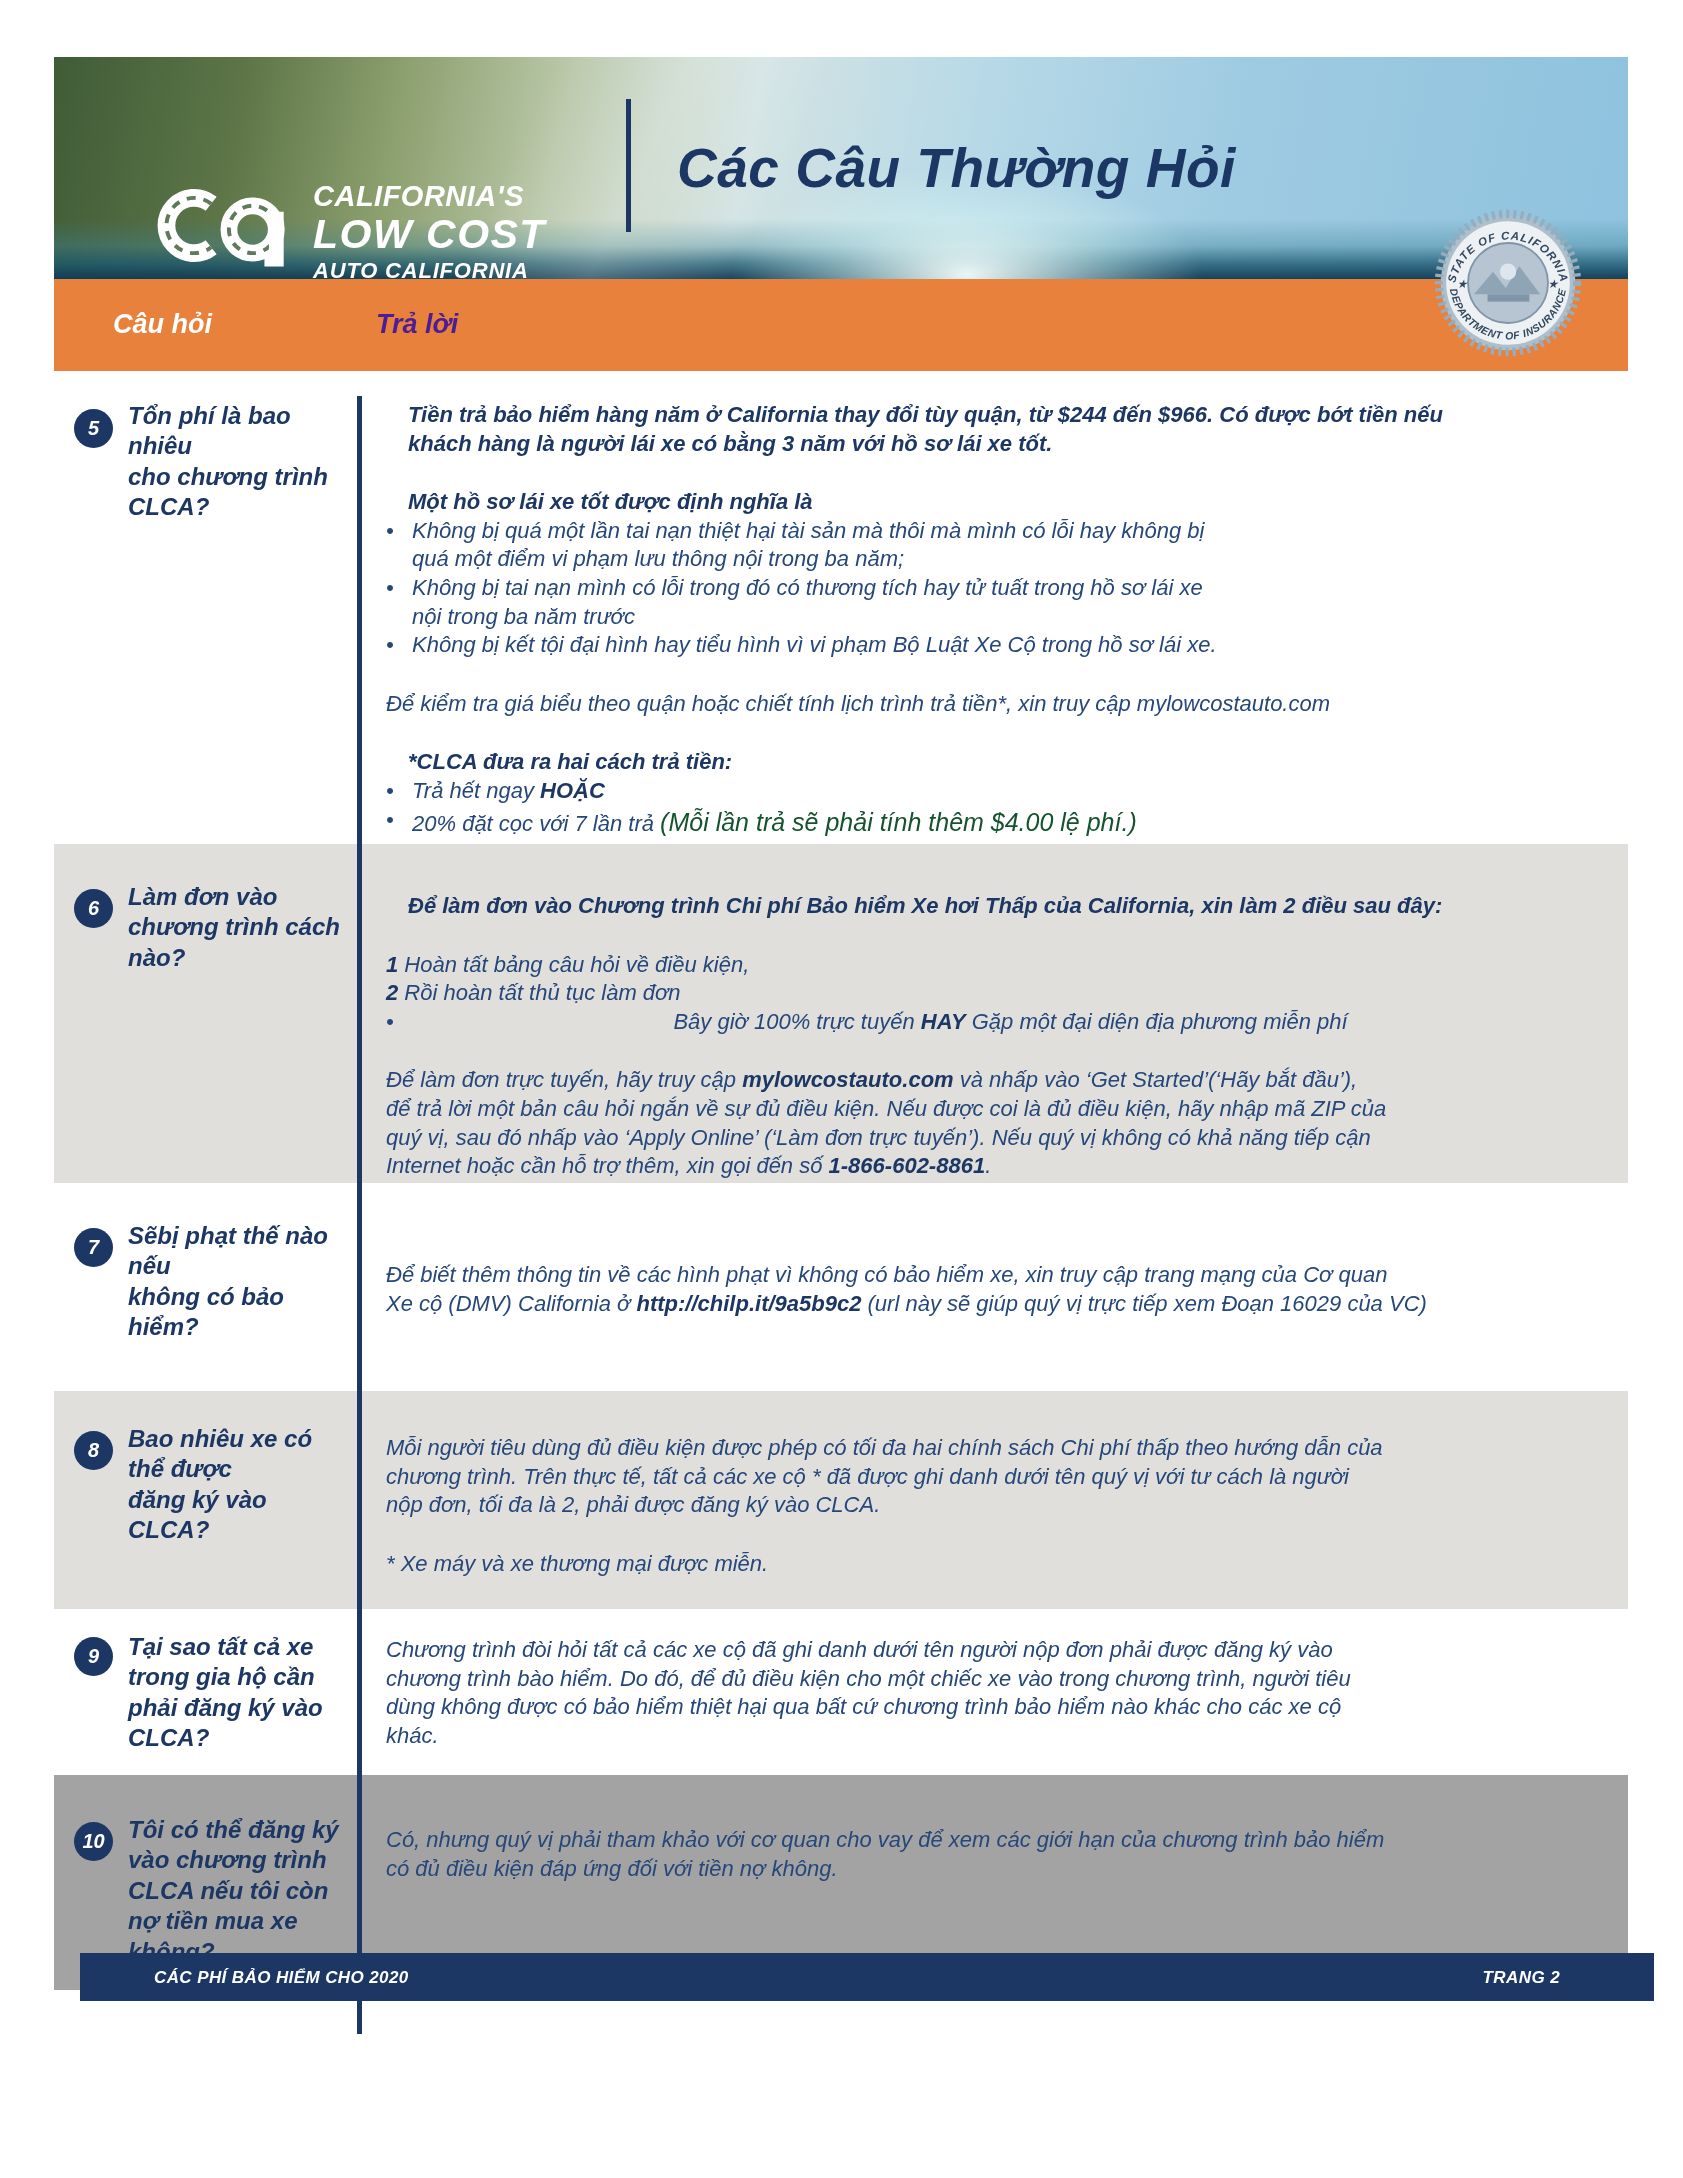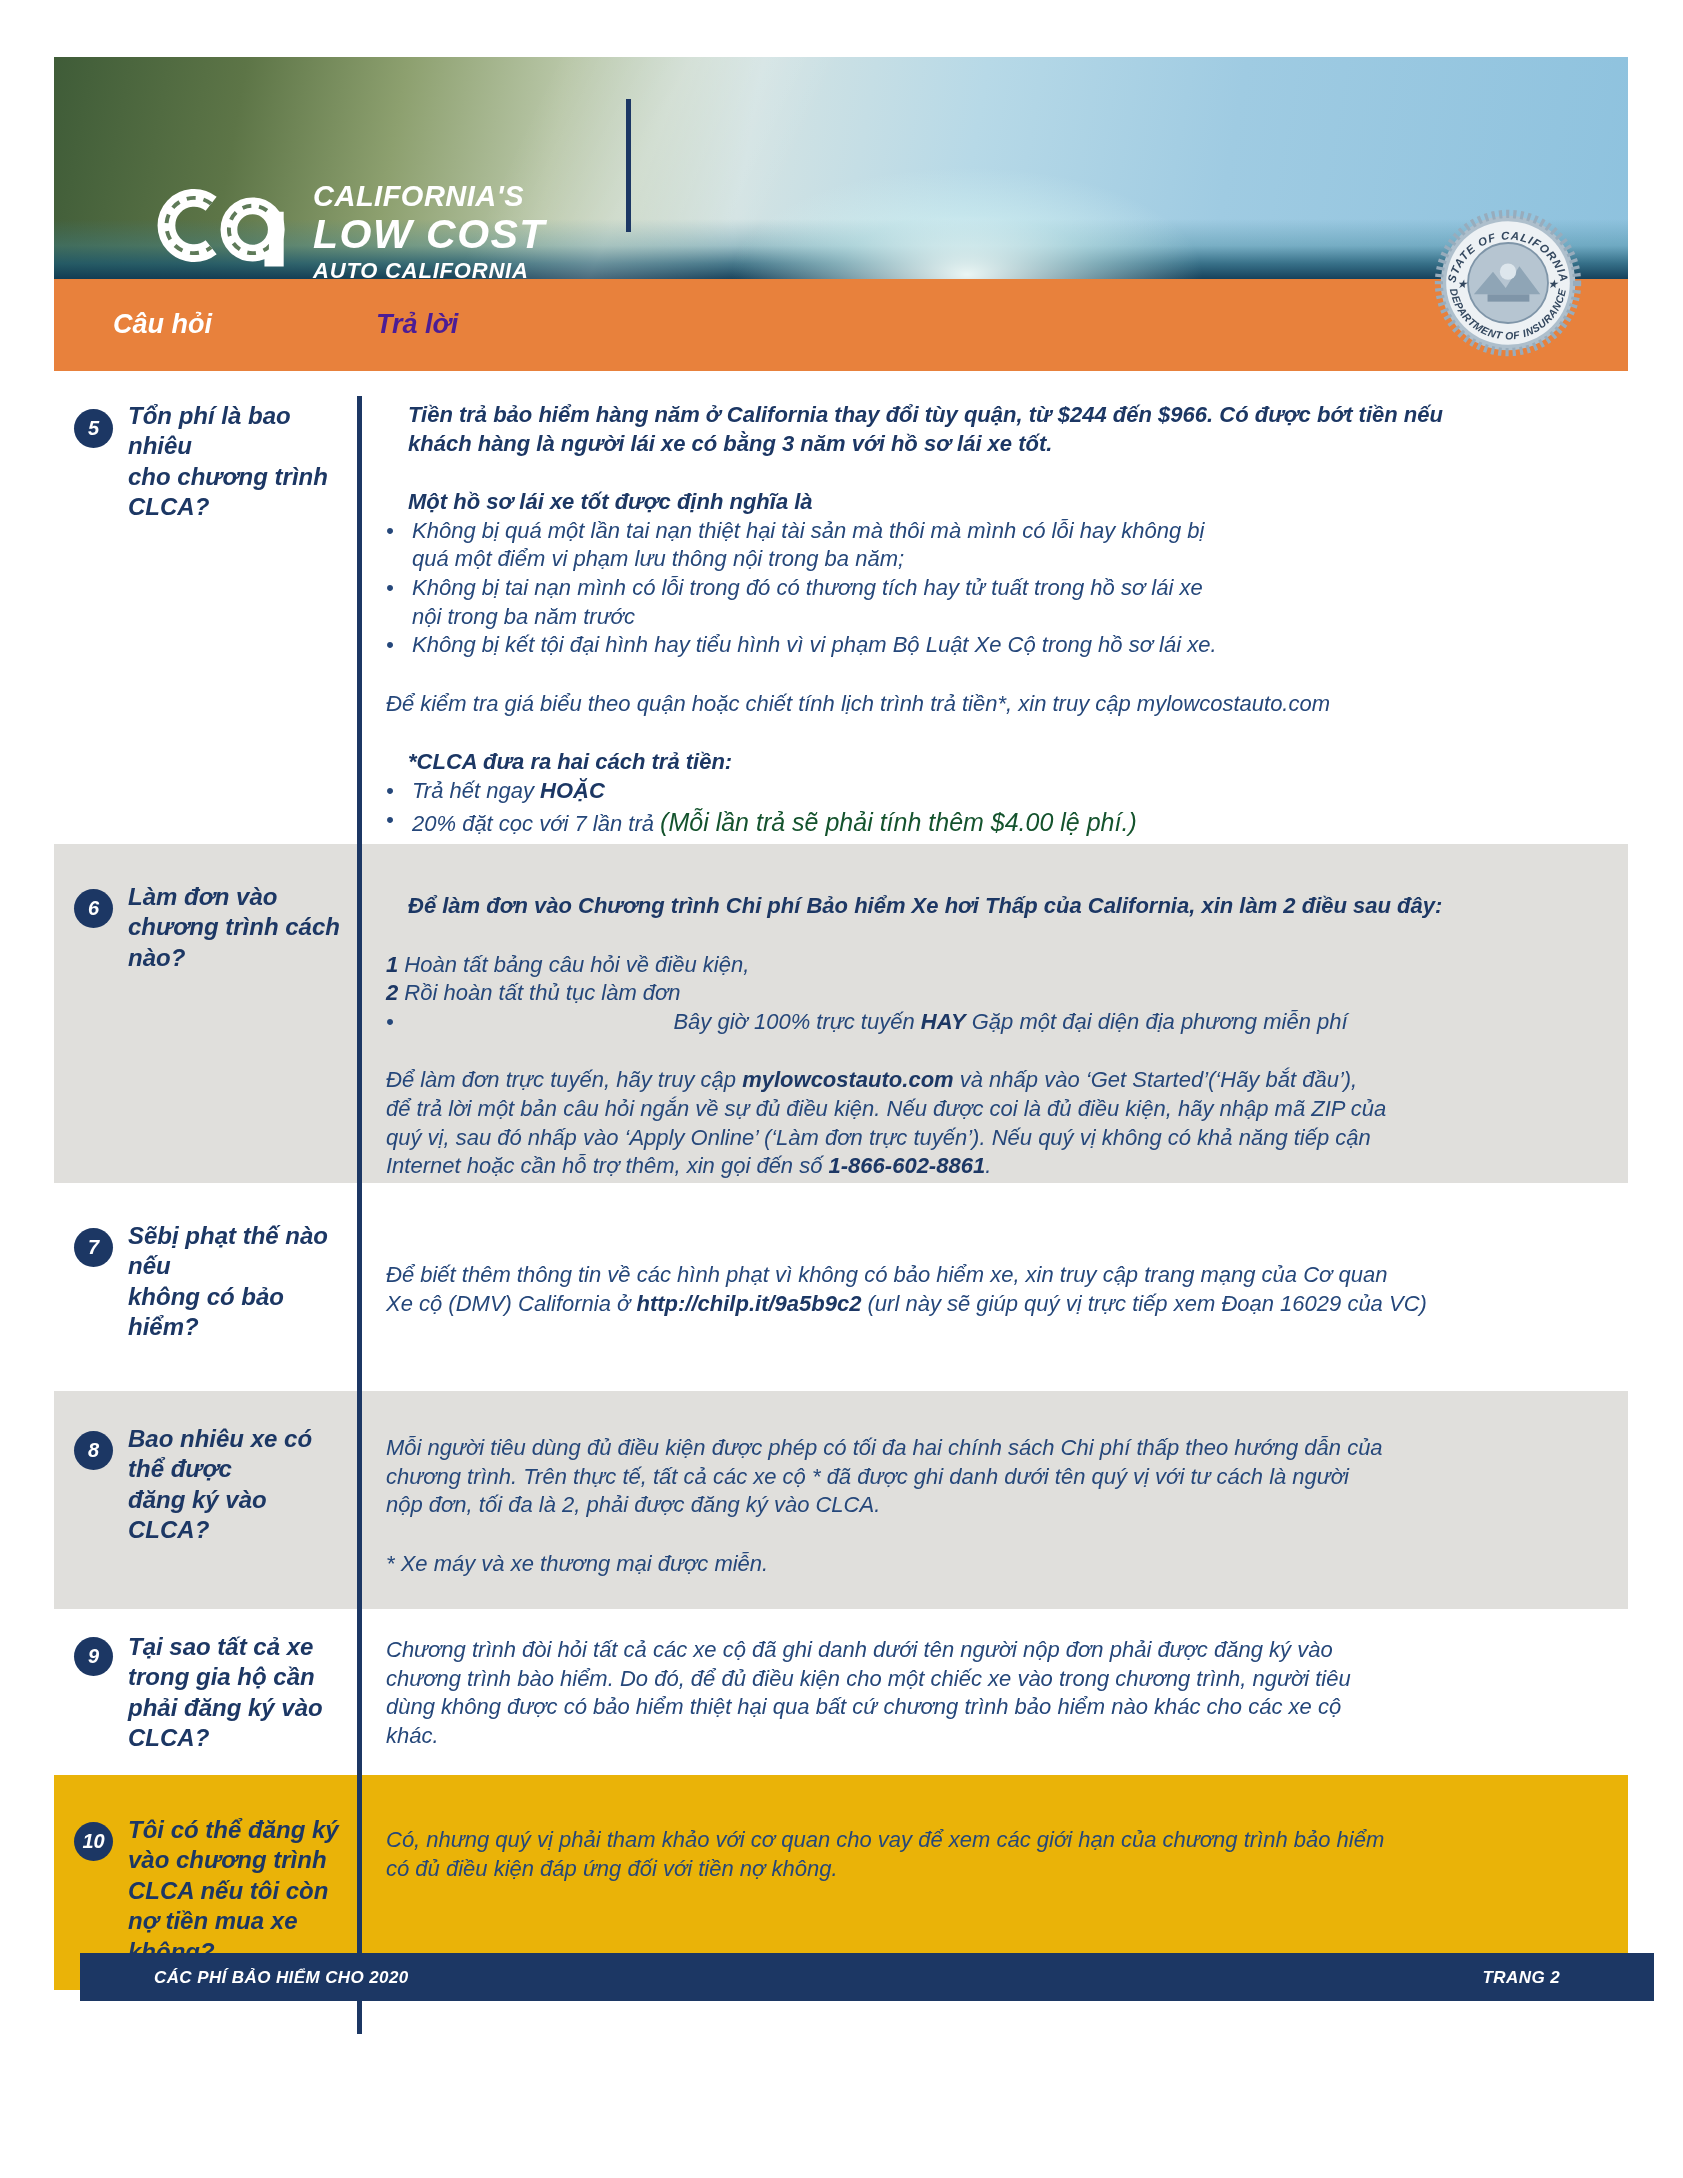--- a/index.html
+++ b/index.html
@@ -58,20 +58,21 @@
       <circle cx="106" cy="52" r="24" fill="none" stroke="#ffffff" stroke-width="17"></circle>
       <circle cx="106" cy="52" r="24" fill="none" stroke="#5e7a58" stroke-width="4" stroke-dasharray="9 8"></circle>
       <path d="M 130 34 L 130 82 L 118 82" fill="none" stroke="#ffffff" stroke-width="15"></path>
     </svg>
     <div class="logo-text">
       <div class="logo-line1">CALIFORNIA'S</div>
       <div class="logo-line2">LOW COST</div>
       <div class="logo-line3">AUTO CALIFORNIA</div>
     </div>
     <div class="hdr-divider" style="left:572px;top:42px;position:absolute;"></div>
+    <div class="hdr-title" style="left:623px;top:79px;position:absolute;">Các Câu Thường Hỏi</div>
   </div>
 
   <div class="bar">
     <div class="bar-q">Câu hỏi</div>
     <div class="bar-a">Trả lời</div>
   </div>
 
   <svg class="seal" viewBox="0 0 165 165">
     <circle cx="82.5" cy="82.5" r="74" fill="#aebfcc"></circle>
     <circle cx="82.5" cy="82.5" r="76" fill="none" stroke="#98acbc" stroke-width="9" stroke-dasharray="3.5 4.4"></circle>
@@ -160,21 +161,21 @@
 trong gia hộ cần
 phải đăng ký vào
 CLCA?</div>
         <div class="acol" style="top: 27px;">
           <div class="blk p"><span class="">Chương trình đòi hỏi tất cả các xe cộ đã ghi danh dưới tên người nộp đơn phải được đăng ký vào
 chương trình bào hiểm. Do đó, để đủ điều kiện cho một chiếc xe vào trong chương trình, người tiêu
 dùng không được có bảo hiểm thiệt hại qua bất cứ chương trình bảo hiểm nào khác cho các xe cộ
 khác.</span></div>
         </div>
       </div>
-      <div class="row" style="top: 1775px; height: 215px; background: #eab308;">
+      <div class="row" style="top: 1775px; height: 215px; background: #a3a3a3;">
         <div class="badge" style="top: 47px;">10</div>
         <div class="qcol" style="top: 40px;">Tôi có thể đăng ký
 vào chương trình
 CLCA nếu tôi còn
 nợ tiền mua xe
 không?</div>
         <div class="acol" style="top: 51px;">
           <div class="blk p"><span class="">Có, nhưng quý vị phải tham khảo với cơ quan cho vay để xem các giới hạn của chương trình bảo hiểm
 có đủ điều kiện đáp ứng đối với tiền nợ không.</span></div>
         </div>

